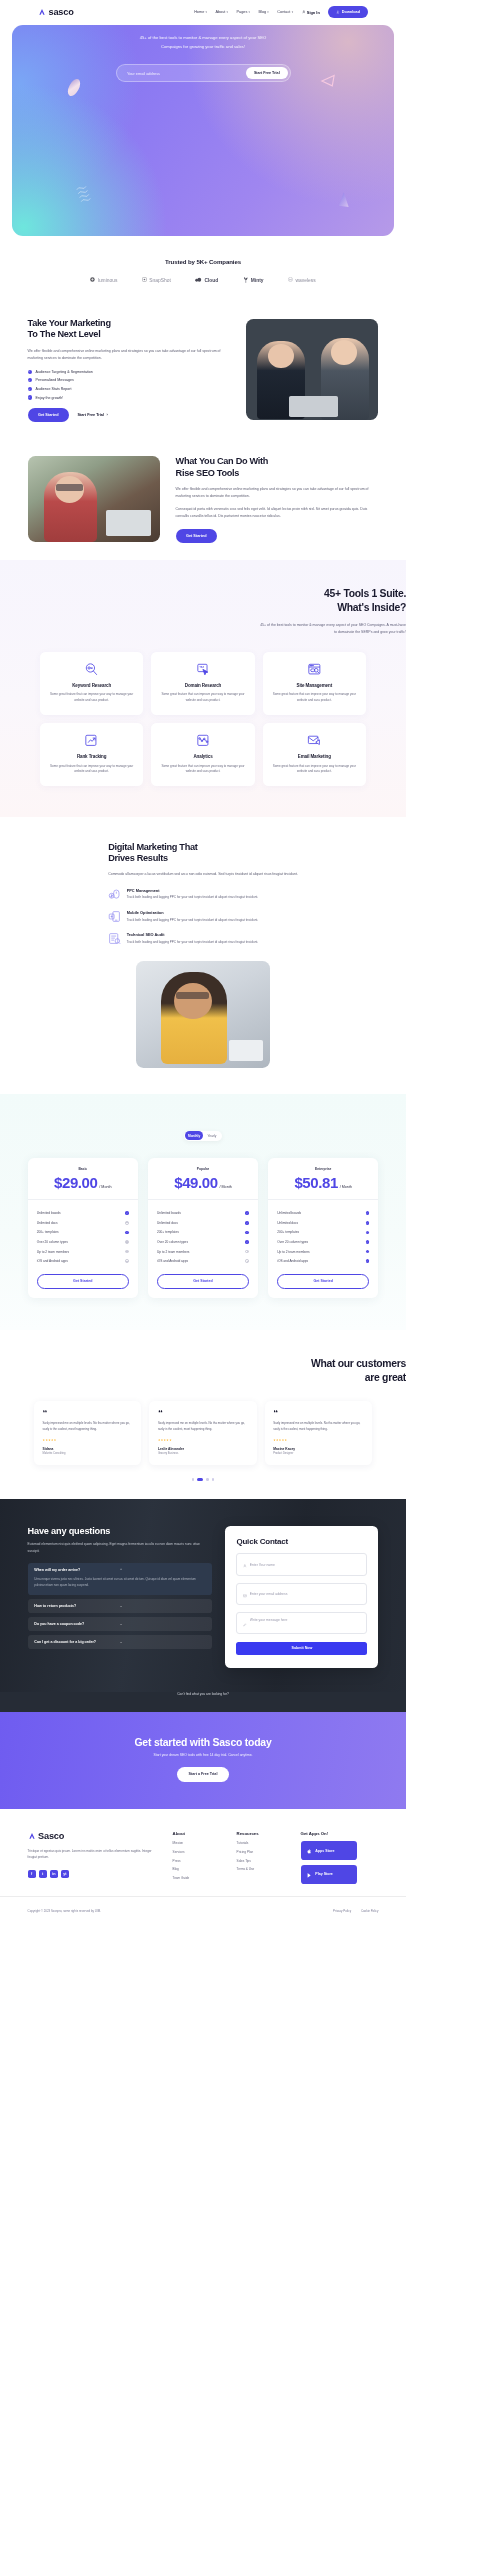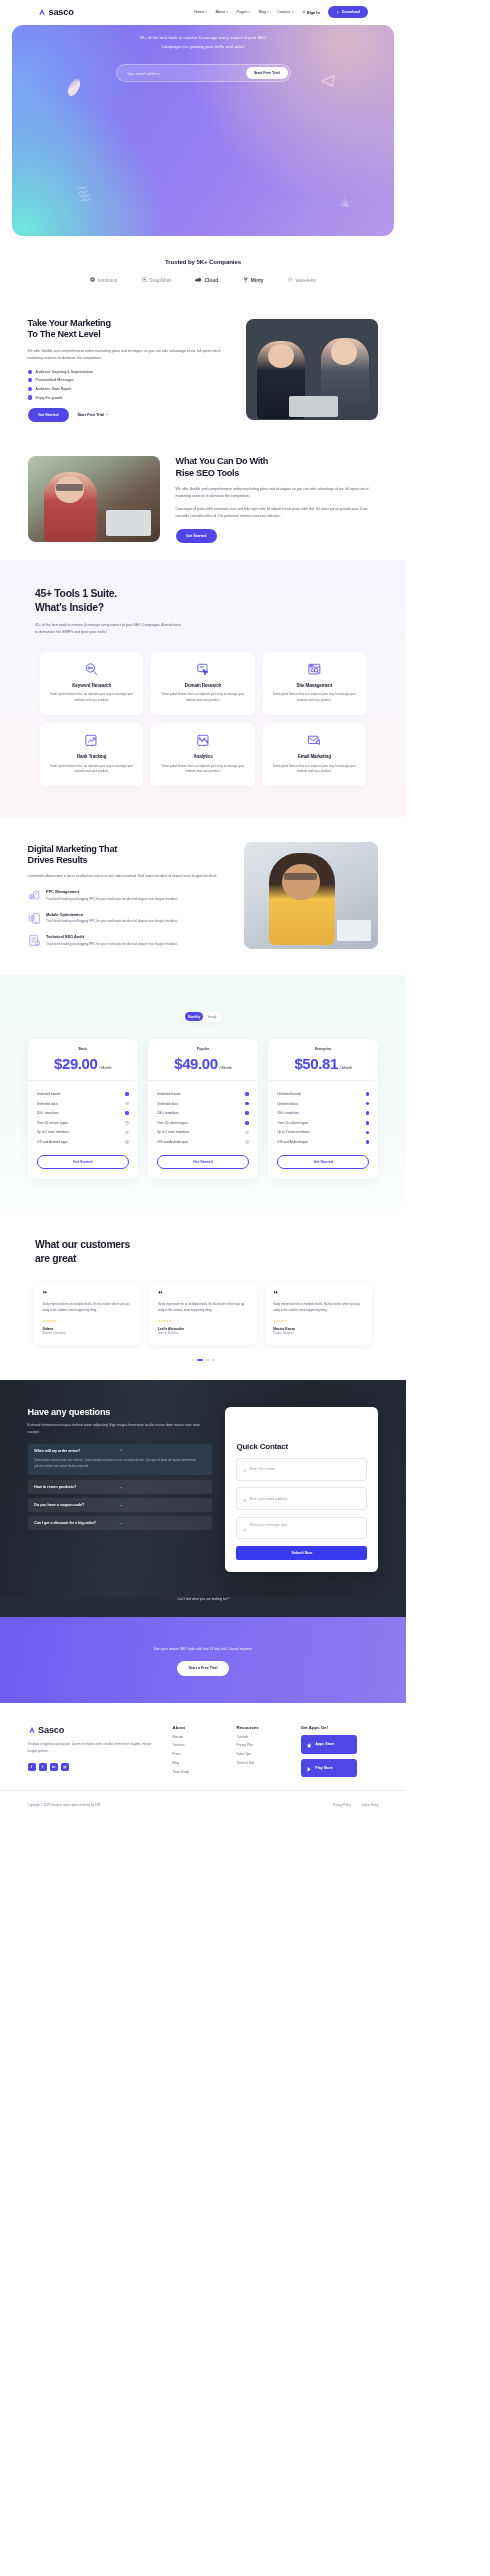--- a/index.html
+++ b/index.html
@@ -60,21 +60,21 @@
   .ghost-btn { display:inline-flex; align-items:center; gap:2.5px; font-size:3.8px; font-weight:bold;
                color:#14142b; margin-left:8.6px; cursor:pointer; }
   .checks { margin-top:8px; display:flex; flex-direction:column; gap:4.3px; }
   .chk { display:flex; align-items:center; gap:3.7px; font-size:3.6px; color:#2e2e44; }
   .chk-dot { width:4.3px; height:4.3px; border-radius:50%; background:#4f46e5; flex:none;
              display:flex; align-items:center; justify-content:center; }
   .chk-dot svg { width:2.5px; height:2.5px; }
 
   
   .tools { background:linear-gradient(180deg,#f7f5fd 0%,#faf7fc 55%,#fdf6f7 100%); padding:27px 0 31px; }
-  .sec-head { text-align:left;margin-left:35px; }
+  .sec-head { text-align:right; }
   .sec-head h2 { font-size:10.4px; line-height:1.32; font-weight:bold; letter-spacing:-0.3px; }
   .sec-head p { font-size:3.5px; line-height:2.0; color:#60607a; margin-top:7.4px; }
   .grid { display:grid; grid-template-columns:repeat(3,1fr); gap:8px; padding:0 40px; margin-top:16px; }
   .card { background:#fff; border-radius:5.5px; padding:9.8px 8.6px 11px; text-align:center;
           box-shadow:0 1.2px 7.4px rgba(80,60,160,.045); }
   .card-ico { height:16px; display:flex; align-items:center; justify-content:center; }
   .card h4 { font-size:4.5px; font-weight:bold; margin-top:5.5px; letter-spacing:-0.1px; }
   .card p { font-size:3px; line-height:1.95; color:#6b6b80; margin-top:4.3px; }
 
   
@@ -130,21 +130,21 @@
   .faq-left > p { color:#c2c6cf; font-size:3.3px; line-height:2.0; margin-top:5.5px; }
   .acc { margin-top:8.6px; display:flex; flex-direction:column; gap:4.3px; }
   .acc-item { background:rgba(255,255,255,.07); border-radius:3.1px; cursor:pointer; }
   .acc-item.open { background:#2e3a4d; }
   .acc-h { display:flex; align-items:center; padding:4.9px 6.7px; color:#fff; font-size:3.6px; font-weight:bold; }
   .acc-h span { flex:1; }
   .acc-h .cv { font-size:3.1px; opacity:.85; }
   .acc-b { padding:0 6.7px 6.1px; color:#aeb5c1; font-size:3px; line-height:1.95; }
   .contact { width:153px; background:#fff; border-radius:5.5px; padding:11.6px 11px 12.3px; align-self:flex-start;
              box-shadow:0 3.7px 13.5px rgba(0,0,0,.18); }
-  .contact h3 { font-size:8px; font-weight:bold; letter-spacing:-0.2px;margin-top:24px; }
+  .contact h3 { font-size:8px; font-weight:bold; letter-spacing:-0.2px; }
   .fld { margin-top:6.7px; border:0.6px solid #e4e6ec; border-radius:3.1px; padding:4.9px 5.5px;
          display:flex; align-items:center; gap:3.1px; }
   .fld input, .fld textarea { border:0; outline:0; flex:1; font-size:3.4px; color:#3b3b50;
                               font-family:inherit; background:none; resize:none; }
   .fld input::placeholder, .fld textarea::placeholder { color:#9a9aad; }
   .fld.area { align-items:flex-start; height:22px; }
   .send { margin-top:7.4px; background:#3a3af0; color:#fff; font-size:3.6px; font-weight:bold;
           text-align:center; padding:4.9px 0; border-radius:2.5px; cursor:pointer; }
   .faq-note { position:relative; z-index:1; text-align:center; color:#d3d7de; font-size:3.3px; padding-bottom:16px; background:#262c36; }
 
@@ -476,21 +476,21 @@
               <path d="M20 19l7-4v10l-7-4z" fill="#fff"></path>
               <path d="M20 19v2"></path>
             </svg>
         </div>
         <h4>Email Marketing</h4>
         <p>Some great feature that can improve your way to manage your website and sass product.</p>
       </div>
     </div>
   </div>
 
-  <div class="split" style="padding:24.5px 27.6px 26px;">
+  <div class="split" style="padding:24.5px 27.6px 26px;flex-direction:column;">
     <div style="flex:1;">
       <h2>
         <span>Digital Marketing That</span><br>
         <span>Drives Results</span>
       </h2>
       <p class="body-txt">Commodo ullamcorper a lacus vestibulum sed arcu non odio euismod. Sed turpis tincidunt id aliquet risus feugiat tincidunt.</p>
 
       <div class="feat-row">
         <div class="feat-ico">
           <svg width="13" height="13" viewBox="0 0 32 32" fill="none" stroke="#8d86ef" stroke-width="1.6">
@@ -799,20 +799,21 @@
               <path d="M4 20l4-1 11-11-3-3L5 16z"></path>
             </svg></span>
         <textarea placeholder="Write your message here" style=""></textarea>
       </div>
       <div class="send">Submit Now</div>
     </div>
   </div>
   <div class="faq-note">Can't find what you are looking for?</div>
 
   <div class="cta">
+    <h2>Get started with Sasco today</h2>
     <p>Start your dream SEO tools with free 14 day trial. Cancel anytime.</p>
     <div class="cta-btn">Start a Free Trial</div>
   </div>
 
   <div class="footer">
     <div class="f-brand">
       <div class="logo">
         <span class="logo-mark">
           <svg viewBox="0 0 24 24" width="8" height="8">
               <path d="M4 20 L12 3 L20 20 L16 20 L12 11 L8 20 Z" fill="#4f46e5"></path>

